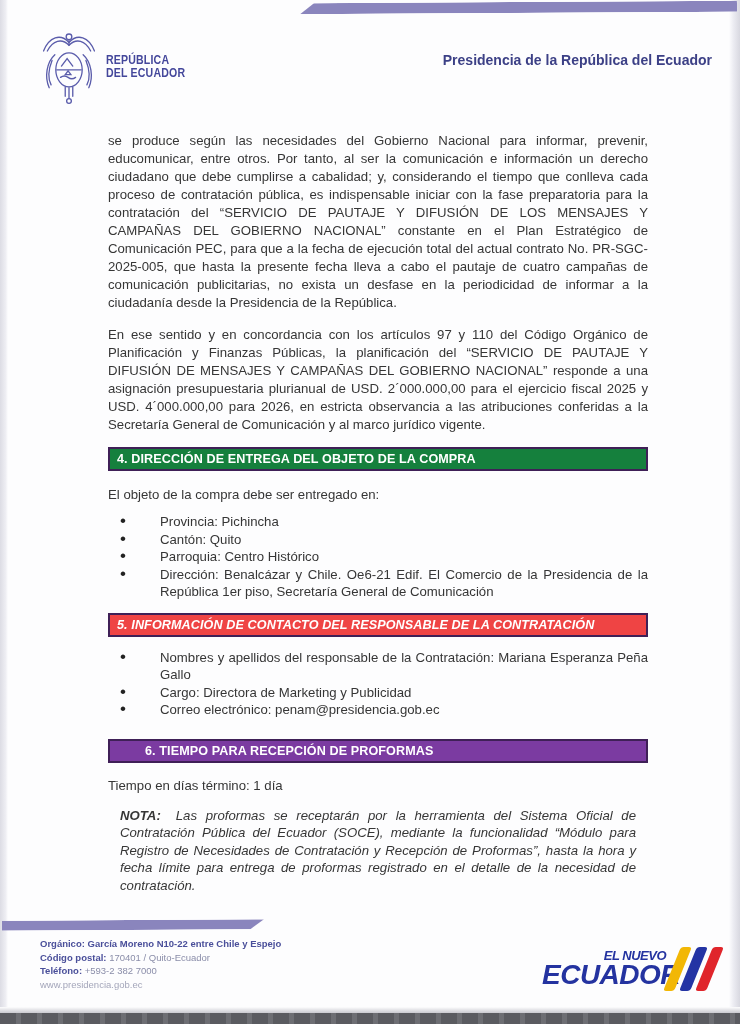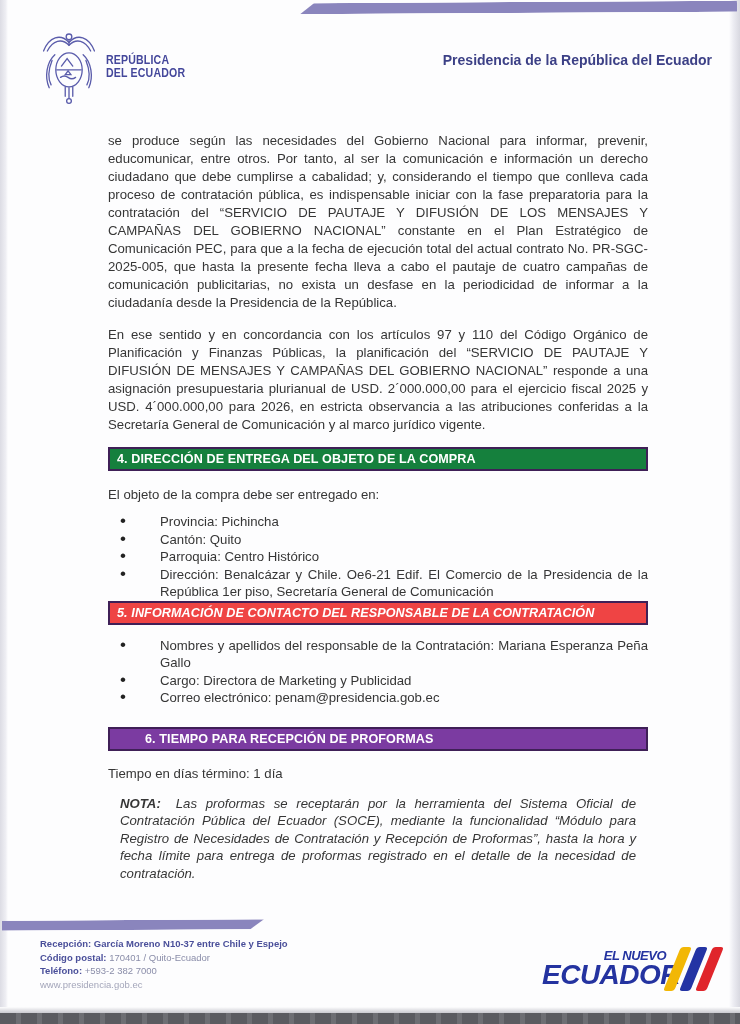--- a/index.html
+++ b/index.html
@@ -41,21 +41,21 @@
   .para{margin:0 0 14px 0;text-align:justify;}
   .para.p2{margin-bottom:13px;}
   .section-bar{height:24px;line-height:20px;box-sizing:border-box;
     border:2px solid #3f2057;color:#ffffff;font-weight:bold;font-size:12.6px;
     padding-left:7px;letter-spacing:0.1px;white-space:nowrap;overflow:hidden;}
   .s4{margin-bottom:15px;}
   .s5{margin-bottom:12px;}
   .s6{margin-top:20px;margin-bottom:14px;padding-left:35px;}
   .intro-line{margin:0 0 9px 0;}
   ul.bullets{list-style:none;margin:0;padding:0;}
-  ul.bullets.b4{margin-bottom:0;}
+  ul.bullets.b4{margin-bottom:12px;}
   ul.bullets.b5{margin-bottom:0;}
   ul.bullets li{position:relative;padding-left:52px;line-height:17.5px;
     text-align:justify;}
   ul.bullets li::before{content:"\2022";position:absolute;left:12px;top:-1px;
     font-size:17px;color:#222;}
   .tiempo-line{margin:0 0 12px 0;}
   .nota{margin:12px;text-align:justify;font-style:italic;line-height:17.5px;}
   .nota .nota-label{font-weight:bold;margin-right:15px;}
 
   
@@ -145,22 +145,22 @@
   <p class="tiempo-line">Tiempo en días término: 1 día</p>
 
   <p class="nota">
     <span class="nota-label">NOTA:</span><span>Las proformas se receptarán por la herramienta del Sistema Oficial de Contratación Pública del Ecuador (SOCE), mediante la funcionalidad “Módulo para Registro de Necesidades de Contratación y Recepción de Proformas”, hasta la hora y fecha límite para entrega de proformas registrado en el detalle de la necesidad de contratación.</span>
   </p>
 
 </div>
 
 <div class="footer-info">
   <div class="f-line first">
-    <span class="lbl">Recepción:</span>
-    <span class="val">García Moreno N10-37 entre Chile y Espejo</span>
+    <span class="lbl">Orgánico:</span>
+    <span class="val">García Moreno N10-22 entre Chile y Espejo</span>
   </div>
   <div class="f-line">
     <span class="lbl">Código postal:</span>
     <span class="val">170401 / Quito-Ecuador</span>
   </div>
   <div class="f-line">
     <span class="lbl">Teléfono:</span>
     <span class="val">+593-2 382 7000</span>
   </div>
   <div class="f-line site">www.presidencia.gob.ec</div>

